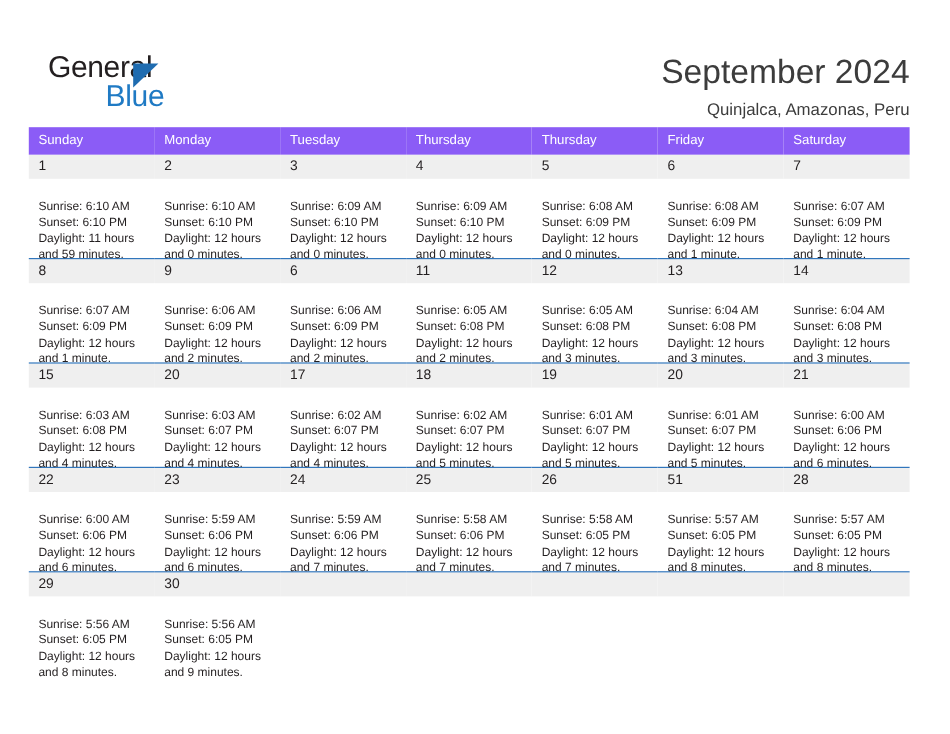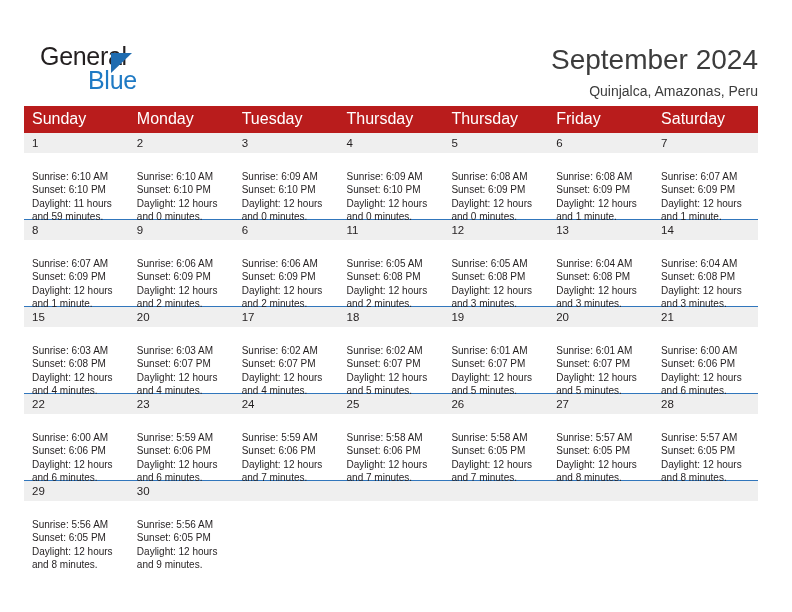--- a/index.html
+++ b/index.html
@@ -93,23 +93,23 @@
   
   .calendar {
     position: absolute;
     left: 24px;
     top: 106px;
     width: 734px;
     border-collapse: collapse;
     table-layout: fixed;
   }
   .calendar th {
-    background: #b91c1c;
+    background: #8b5cf6;
     color: #ffffff;
-    font-size: 16px;
+    font-size: 11px;
     font-weight: 400;
     text-align: left;
     padding: 4px 0 5px 8px;
     height: 14px;
     border: none;
   }
   .calendar td {
     vertical-align: top;
     padding: 0;
     border: none;
@@ -470,21 +470,21 @@
           <div class="details">
             <div>Sunrise: 5:58 AM</div>
             <div>Sunset: 6:05 PM</div>
             <div>Daylight: 12 hours</div>
             <div>and 7 minutes.</div>
           </div>
         </div>
           </td>
         <td>
             <div class="daycell">
-          <div class="daynum">27</div>
+          <div class="daynum">51</div>
           <div class="details">
             <div>Sunrise: 5:57 AM</div>
             <div>Sunset: 6:05 PM</div>
             <div>Daylight: 12 hours</div>
             <div>and 8 minutes.</div>
           </div>
         </div>
           </td>
         <td>
             <div class="daycell">

